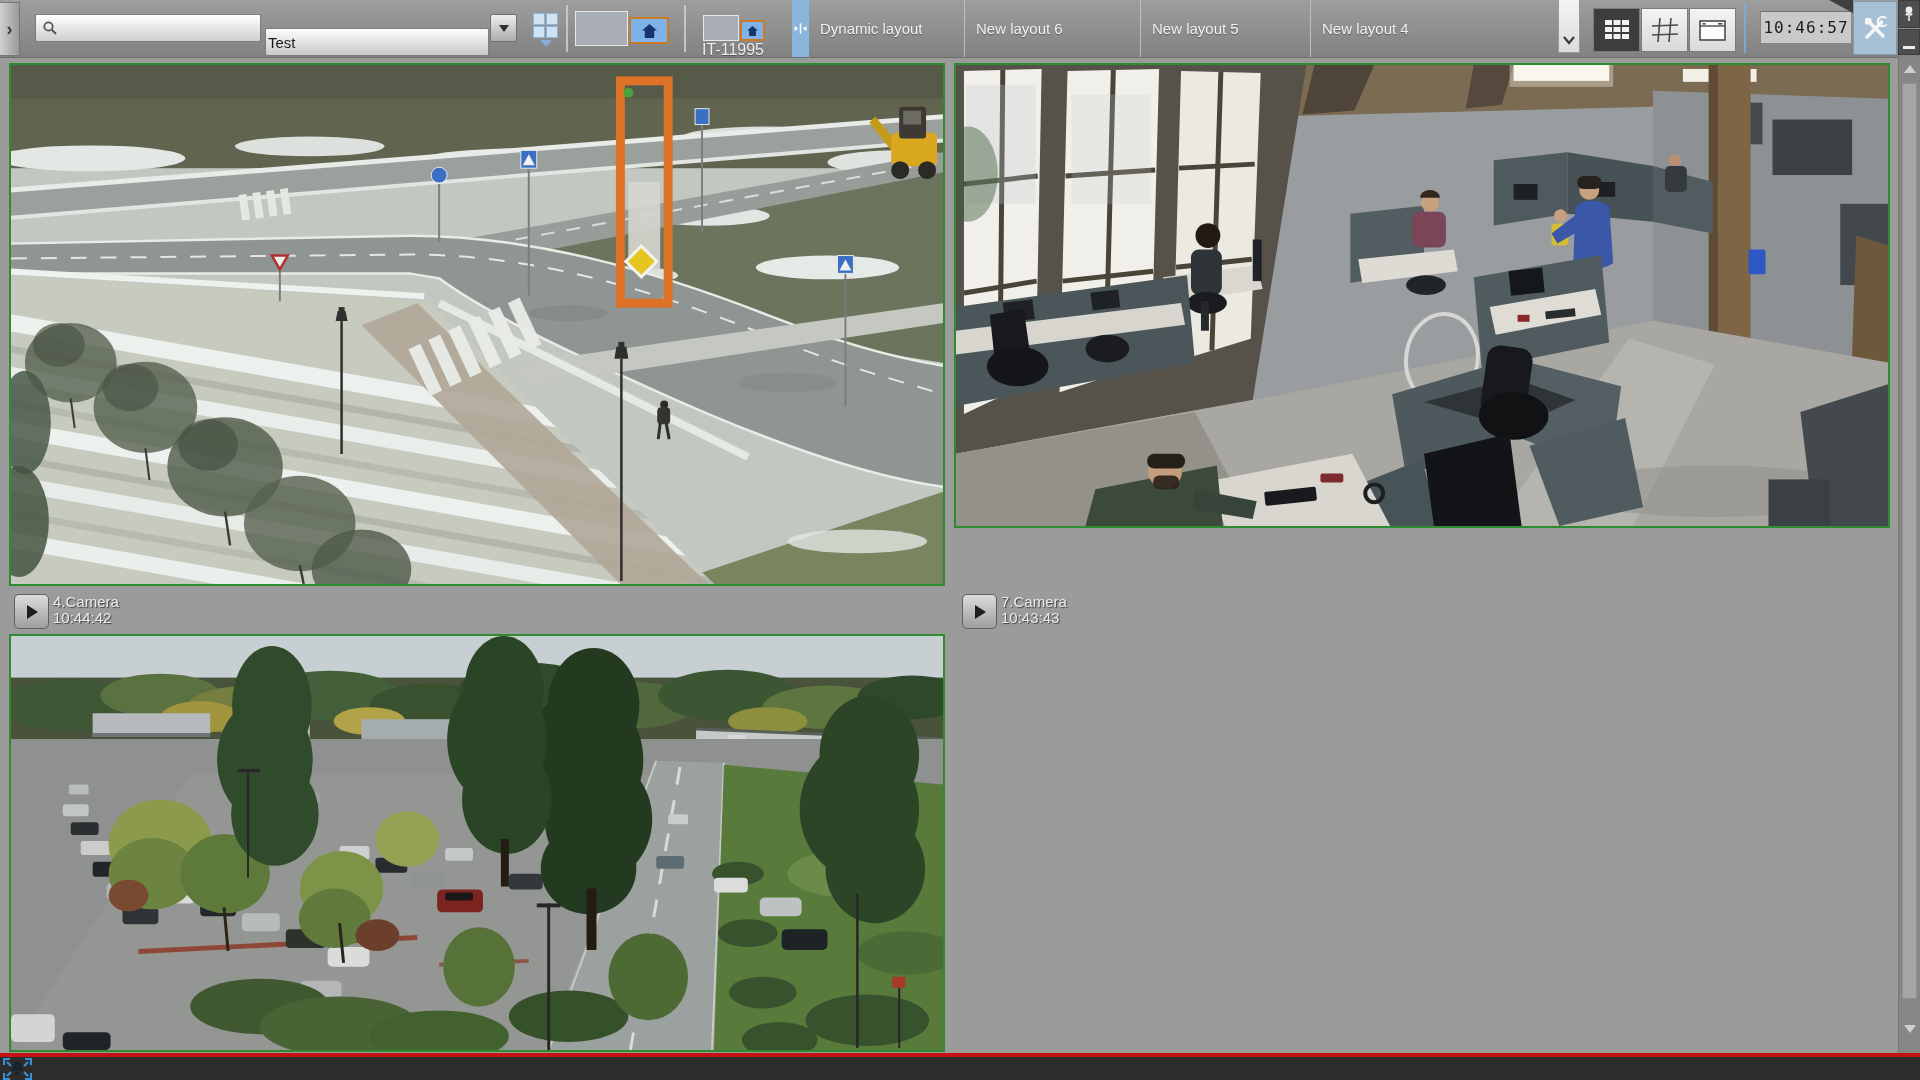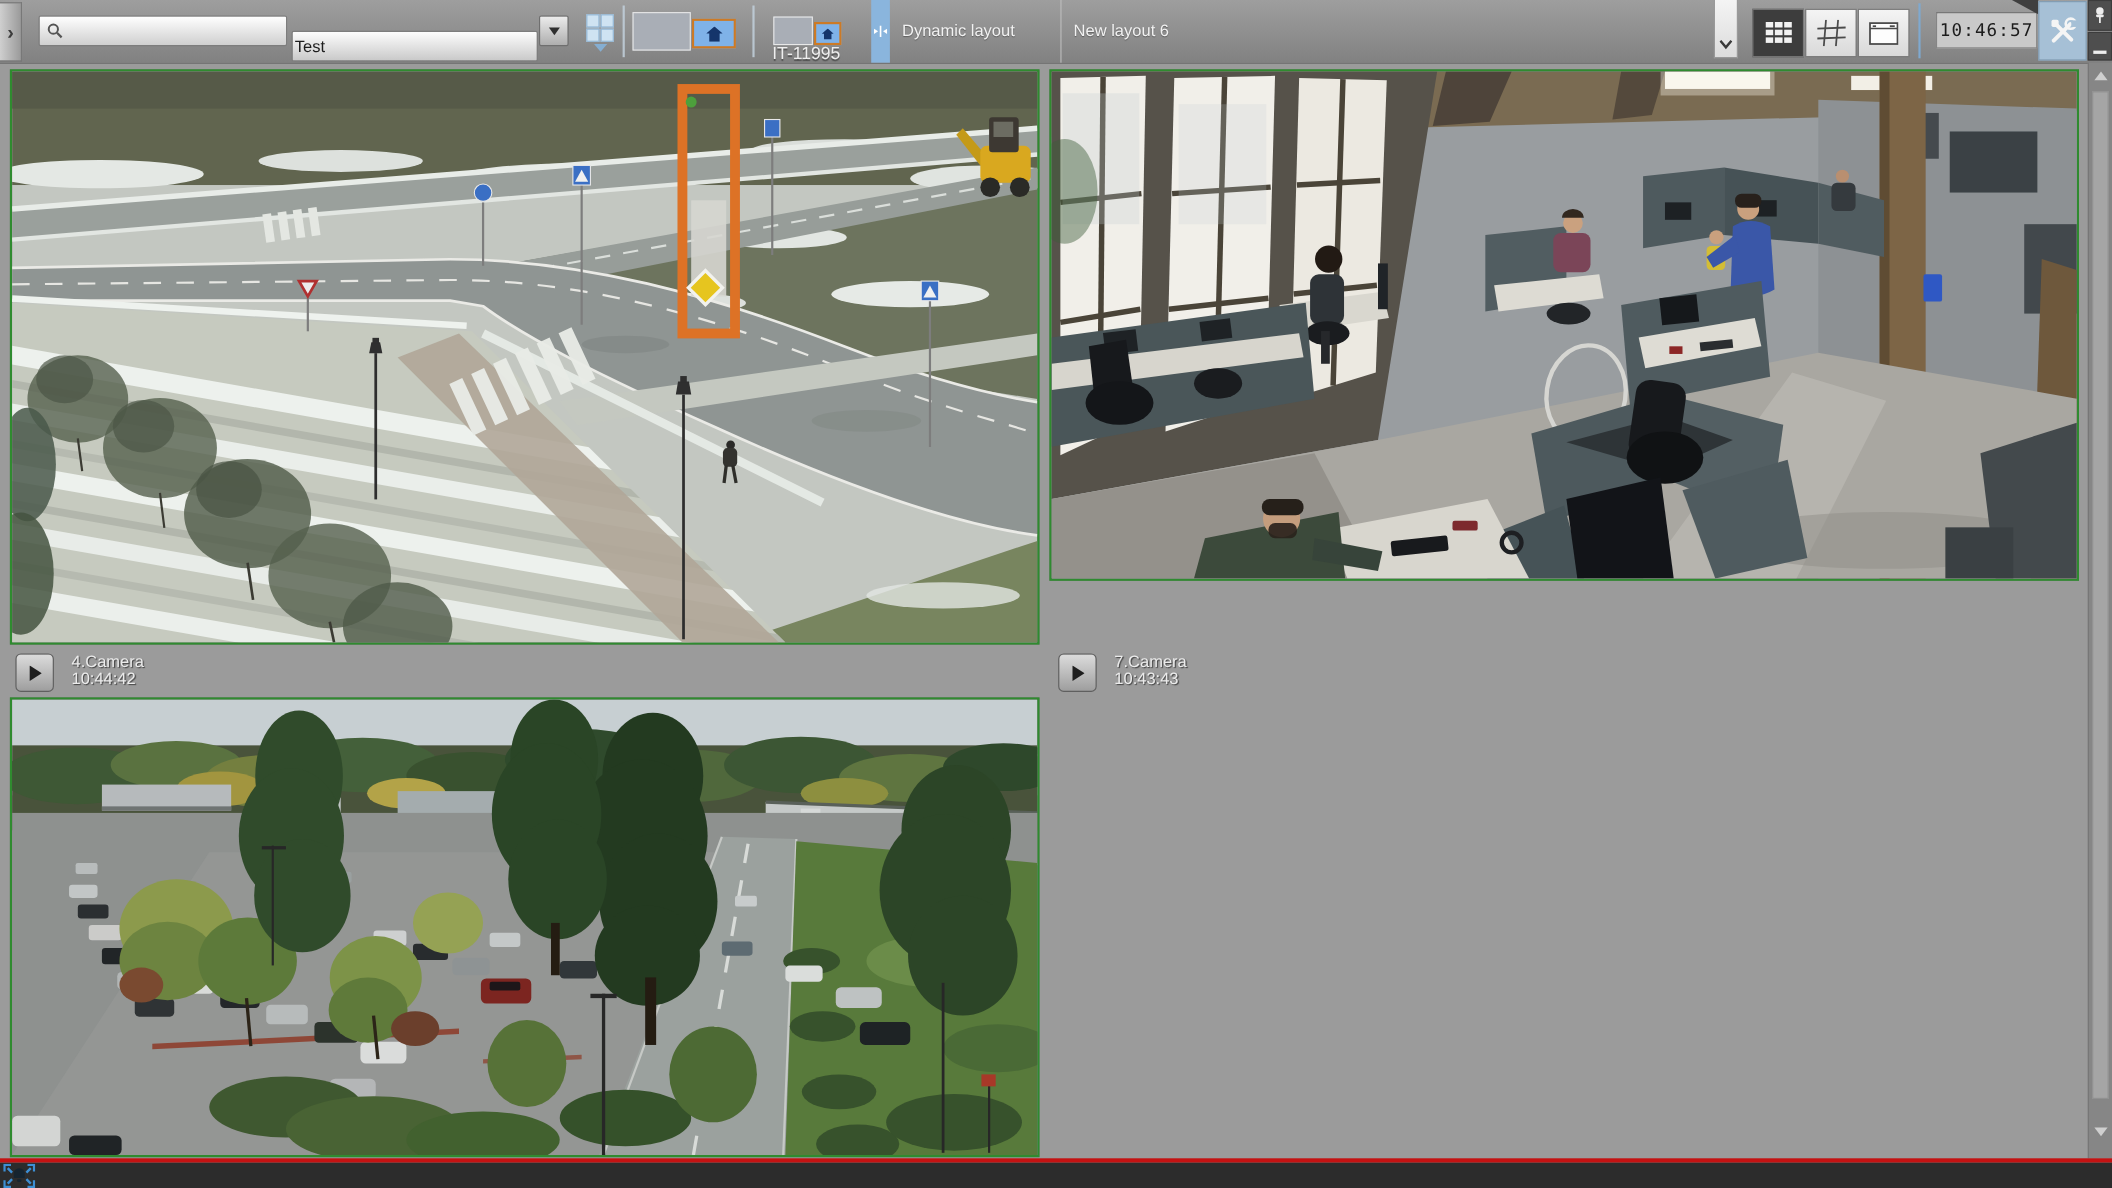--- a/index.html
+++ b/index.html
@@ -57,21 +57,21 @@
   .scrollbar{position:absolute;left:1898px;top:57px;width:22px;height:996px;background:#868686;border-left:1px solid #767676;box-sizing:border-box;}
   .sb-up{position:absolute;left:5px;top:8px;width:0;height:0;border-left:6px solid transparent;border-right:6px solid transparent;border-bottom:8px solid #cfcfcf;}
   .sb-down{position:absolute;left:5px;top:968px;width:0;height:0;border-left:6px solid transparent;border-right:6px solid transparent;border-top:8px solid #cfcfcf;}
   .sb-thumb{position:absolute;left:3px;top:26px;width:15px;height:916px;background:#a5a5a5;border:1px solid #909090;box-sizing:border-box;}
   
   .tile{position:absolute;border:2px solid #2f8b2f;box-sizing:border-box;background:#777;cursor:pointer;}
   .tile svg{display:block;width:100%;height:100%;}
   .cam-label{position:absolute;height:34px;display:flex;align-items:flex-start;}
   .playbtn{width:33px;height:33px;border:1px solid #5f5f5f;border-radius:5px;
            background:linear-gradient(#dcdcdc,#9e9e9e);display:flex;align-items:center;justify-content:center;cursor:pointer;}
-  .cam-text{margin-left:16px;font-size:15px;line-height:16px;color:#ececec;text-shadow:1px 1px 1px rgba(35,35,35,.75);}
+  .cam-text{margin-left:4px;font-size:15px;line-height:16px;color:#ececec;text-shadow:1px 1px 1px rgba(35,35,35,.75);}
   
   .alertline{position:absolute;left:0;top:1053px;width:1920px;height:4px;background:#c41212;}
   .bottombar{position:absolute;left:0;top:1057px;width:1920px;height:23px;background:#2c2c2c;}
   .bb-icon{position:absolute;cursor:pointer;}
 </style>
 </head>
 <body>
 
 <div class="app">
 
@@ -123,20 +123,22 @@
     <div class="tabs">
       <div class="dynstrip">
         <svg width="13" height="13" viewBox="0 0 14 14">
           <rect x="6.2" y="1.5" width="1.6" height="11" fill="#fff"></rect>
           <path d="M4.6 7 L0.6 4.4 V9.6 Z" fill="#fff"></path>
           <path d="M9.4 7 L13.4 4.4 V9.6 Z" fill="#fff"></path>
         </svg>
       </div>
       <div class="tab t1">Dynamic layout</div>
       <div class="tab t2 sep">New layout 6</div>
+      <div class="tab t3 sep">New layout 5</div>
+      <div class="tab t4 sep">New layout 4</div>
     </div>
 
     <div class="tab-overflow">
       <svg class="v" viewBox="0 0 12 12">
         <polyline points="1,3 6,9 11,3" fill="none" stroke="#3a3a3a" stroke-width="2.2"></polyline>
       </svg>
     </div>
 
     <div class="viewbtn vb-dark" style="left:1593px">
       <svg width="24" height="20" viewBox="0 0 24 20">

